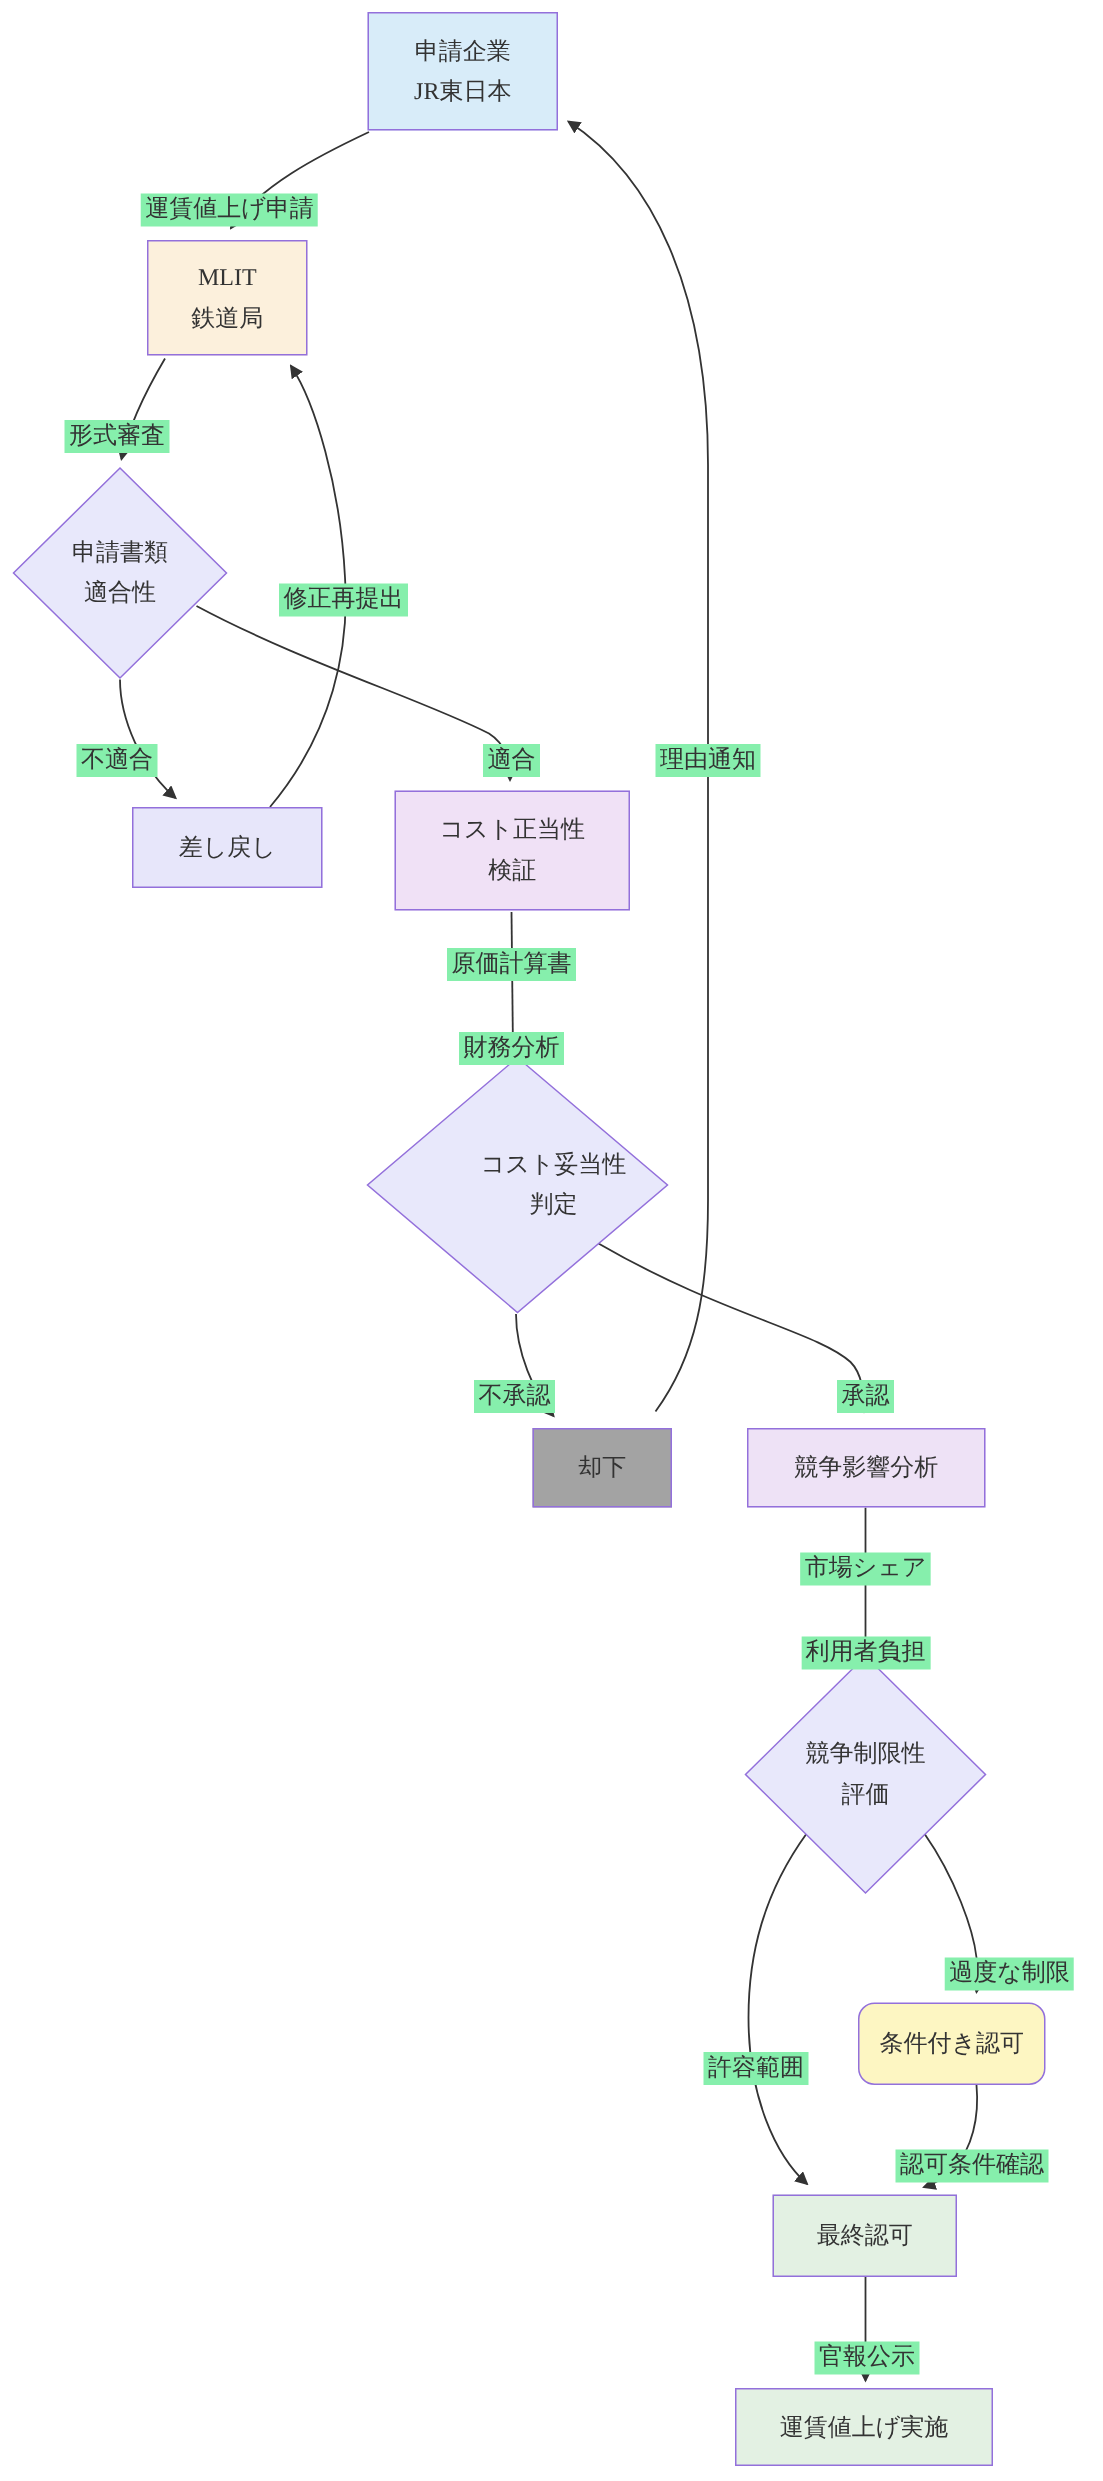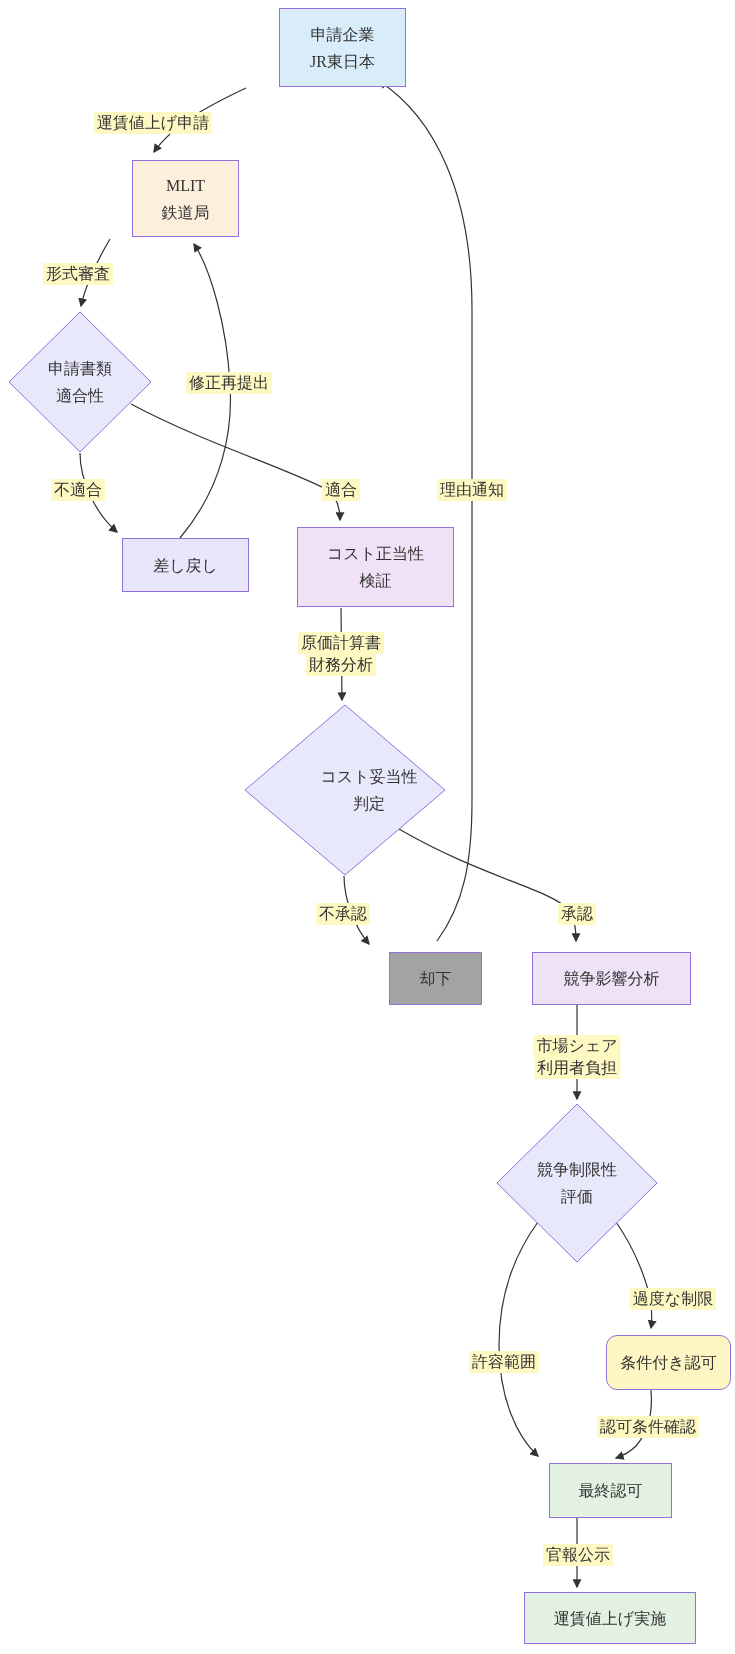--- a/index.html
+++ b/index.html
@@ -4,33 +4,33 @@
 <style>
   html,body{margin:0;padding:0;background:#ffffff;}
   .canvas{
     position:relative;width:735px;height:1654px;background:#ffffff;overflow:hidden;
     font-family:"Liberation Serif","DejaVu Serif",serif;color:#333333;
   }
   .edges{position:absolute;left:0;top:0;}
   .node{
     position:absolute;box-sizing:border-box;border:1px solid #9370db;
     display:flex;flex-direction:column;align-items:center;justify-content:center;
-    font-size:16px;line-height:27px;text-align:right;margin-left:34px;
+    font-size:16px;line-height:27px;text-align:right;
   }
   .dtext{
     position:absolute;transform:translate(-50%,-50%);
     display:flex;flex-direction:column;align-items:center;justify-content:center;
     font-size:16px;line-height:27px;text-align:center;white-space:nowrap;
   }
   .elabel{
     position:absolute;transform:translate(-50%,-50%);
     display:flex;flex-direction:column;align-items:center;
     font-size:16px;line-height:22px;text-align:center;white-space:nowrap;
   }
-  .elabel .ln{background:#fef9c3;padding:0 3px;}
+  .elabel .ln{background:#86efac;padding:0 3px;margin-top:34px;}
   .bg-blue{background:#d8ecf9;}
   .bg-cream{background:#fcf0dc;}
   .bg-lavender{background:#e7e6fa;}
   .bg-lilac{background:#f0e1f6;}
   .bg-pink{background:#a3a3a3;}
   .bg-violet{background:#eee2f6;}
   .bg-yellow{background:#fdf6c2;}
   .bg-green{background:#e3f1e3;}
 </style>
 </head>

